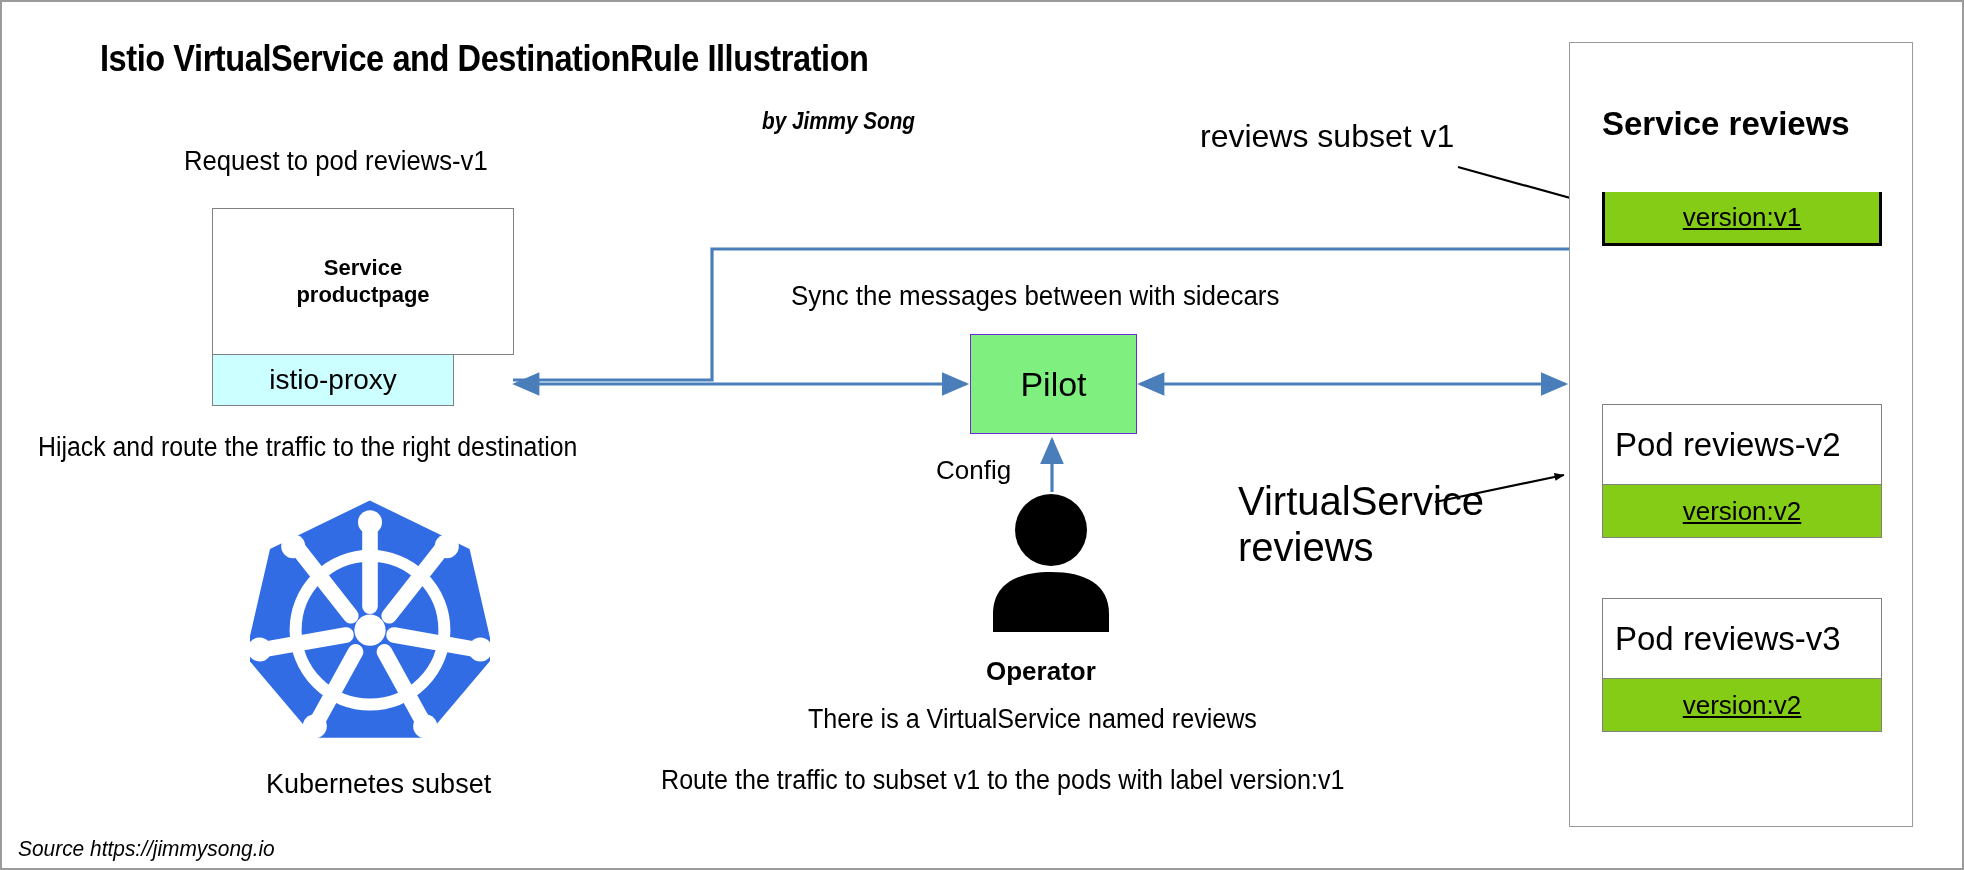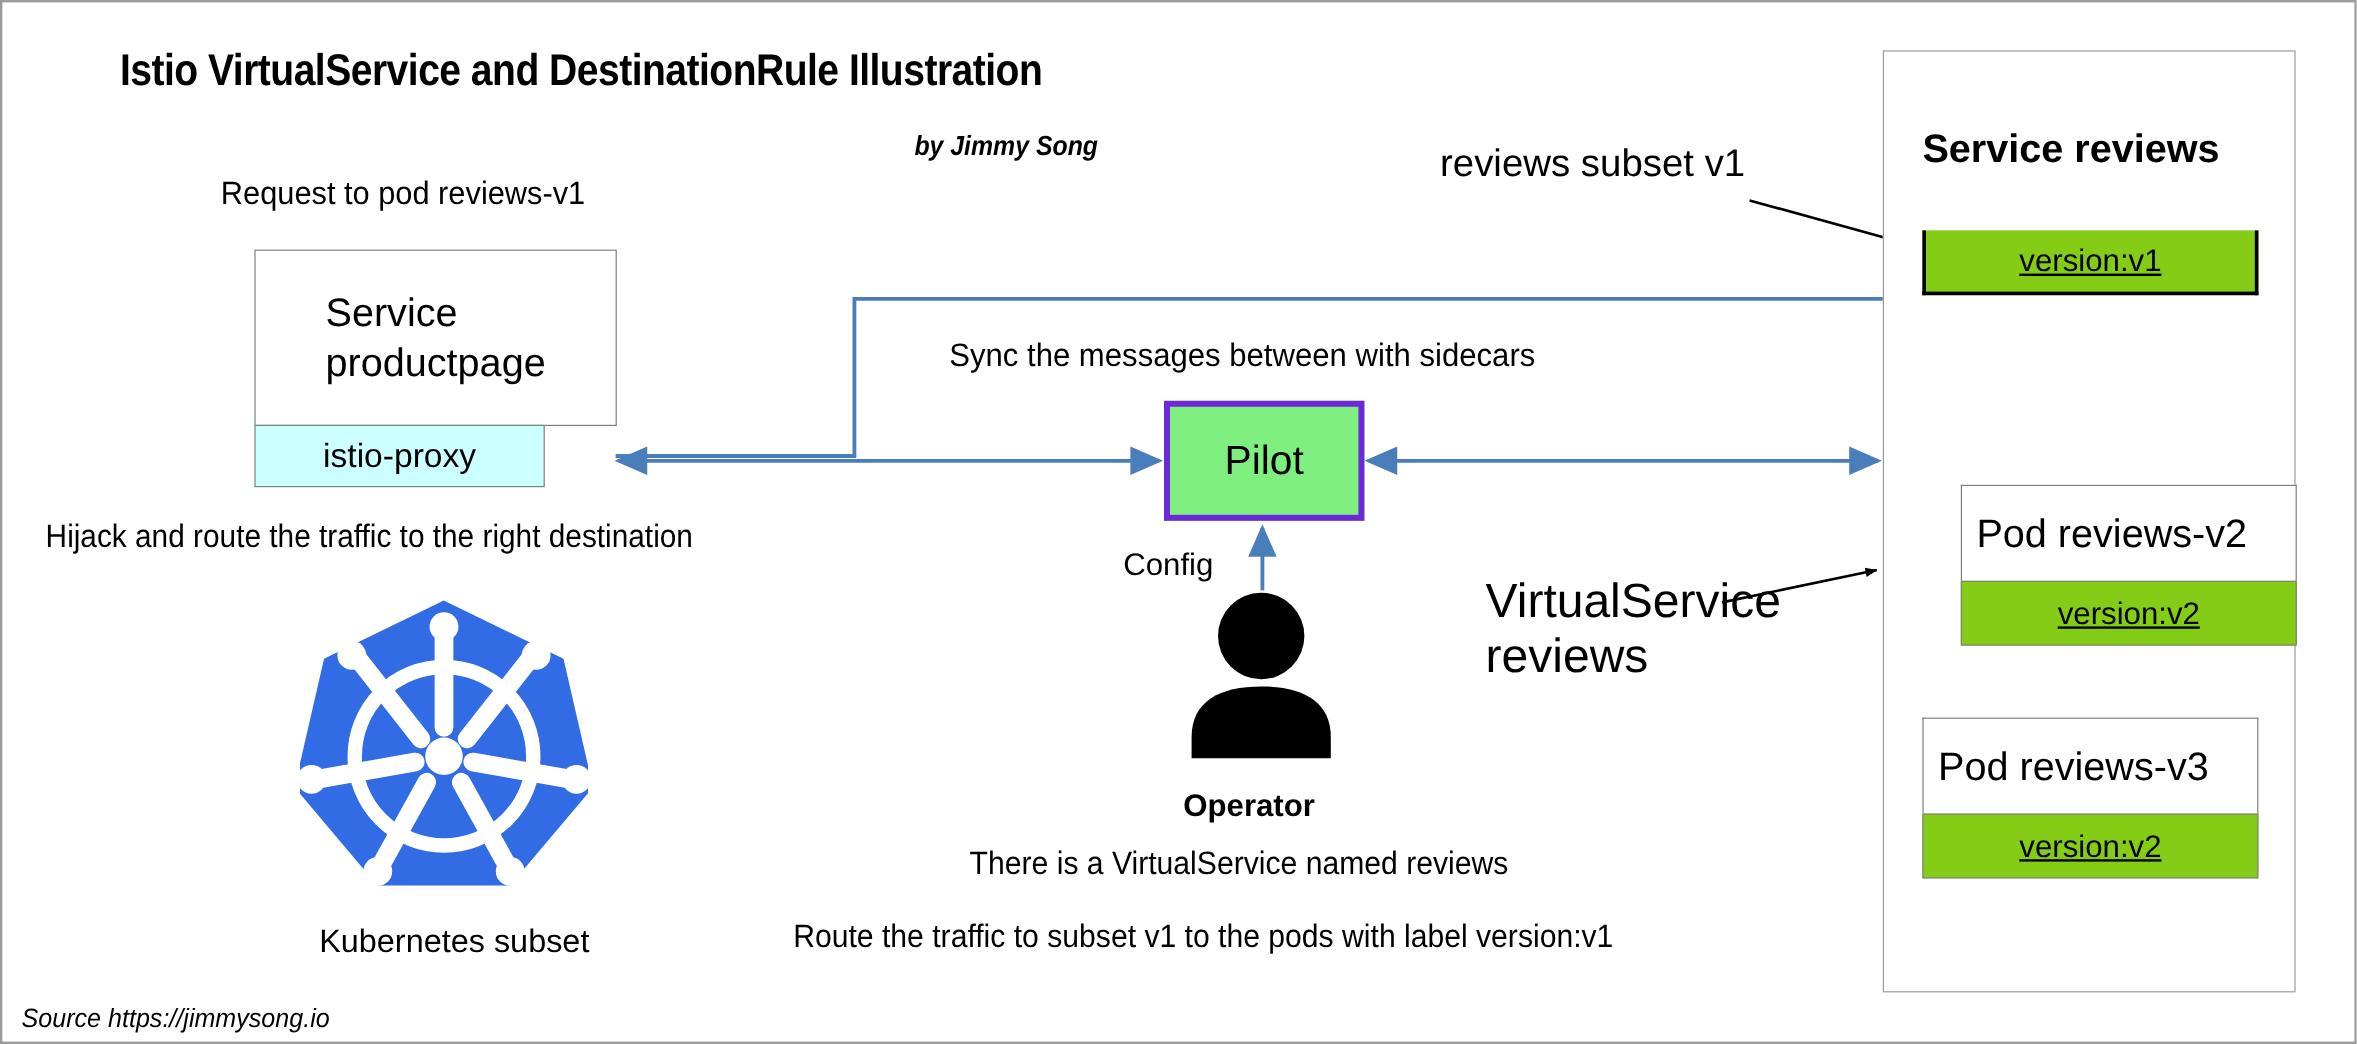--- a/index.html
+++ b/index.html
@@ -23,45 +23,45 @@
   #vs-line1{left:806px;top:704px;font-size:27px;transform:scaleX(0.93);transform-origin:left top;}
   #vs-line2{left:659px;top:765px;font-size:27px;transform:scaleX(0.93);transform-origin:left top;}
   #subset-label{left:1198px;top:118px;font-size:32px;}
   #vsrev-label{left:1236px;top:476px;font-size:40px;width:250px;line-height:1.16;white-space:normal;}
   #source{left:16px;top:836px;font-size:22px;font-style:italic;transform:scaleX(0.95);transform-origin:left top;}
 
   
   #productpage-box{left:210px;top:206px;width:302px;height:147px;background:#fff;
                    border:1px solid #808080;box-sizing:border-box;
                    display:flex;align-items:center;justify-content:center;}
-  #productpage-title{font-size:33px;font-weight:normal;line-height:1.22;}
+  #productpage-title{font-size:22px;font-weight:bold;text-align:center;line-height:1.22;}
   #istio-proxy-box{left:210px;top:352px;width:242px;height:52px;background:#ccffff;
                    border:1px solid #808080;box-sizing:border-box;
                    display:flex;align-items:center;justify-content:center;font-size:28px;}
 
   
   #pilot-box{left:968px;top:332px;width:167px;height:100px;background:#7ff07f;
-             border:5px solid #6d28d9;box-sizing:border-box;
+             border:1px solid #6d28d9;box-sizing:border-box;
              display:flex;align-items:center;justify-content:center;font-size:34px;}
 
   
   #reviews-container{left:1567px;top:40px;width:344px;height:785px;background:#fff;
                      border:1px solid #9b9b9b;box-sizing:border-box;}
   #reviews-title{left:1600px;top:105px;font-size:33px;font-weight:bold;}
   .pod{position:absolute;left:1600px;width:280px;box-sizing:border-box;}
   .pod-name{height:80px;background:#fff;box-sizing:border-box;
             display:flex;align-items:center;padding-left:12px;font-size:33px;}
   .pod-ver{height:54px;background:#84cc16;box-sizing:border-box;
            display:flex;align-items:center;justify-content:center;font-size:26px;text-decoration:underline;}
   .pod.normal .pod-name{border:1px solid #808080;border-bottom:none;}
   .pod.normal .pod-ver{border:1px solid #808080;}
   .pod.highlight .pod-name{border:3px solid #000;border-bottom:2px solid #000;}
   .pod.highlight .pod-ver{border:3px solid #000;border-top:none;}
   #pod-v1{top:190px;}
-  #pod-v2{top:402px;margin-left:32px;}
+  #pod-v2{top:402px;}
   #pod-v3{top:596px;border-radius:24px;}
 
   
   #k8s-logo{left:248px;top:496px;width:240px;height:250px;}
 
   
   #operator{left:985px;top:490px;width:128px;height:140px;}
 
   
   #wires{position:absolute;left:0;top:0;width:1964px;height:870px;pointer-events:none;}

